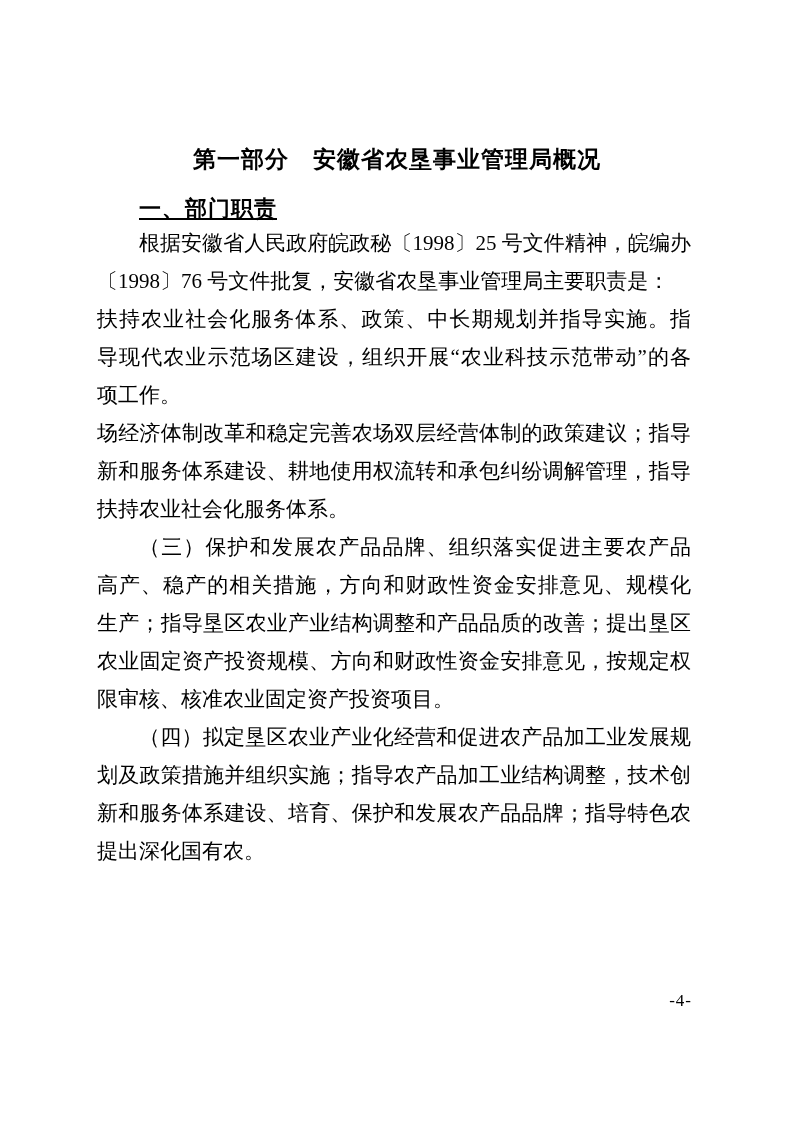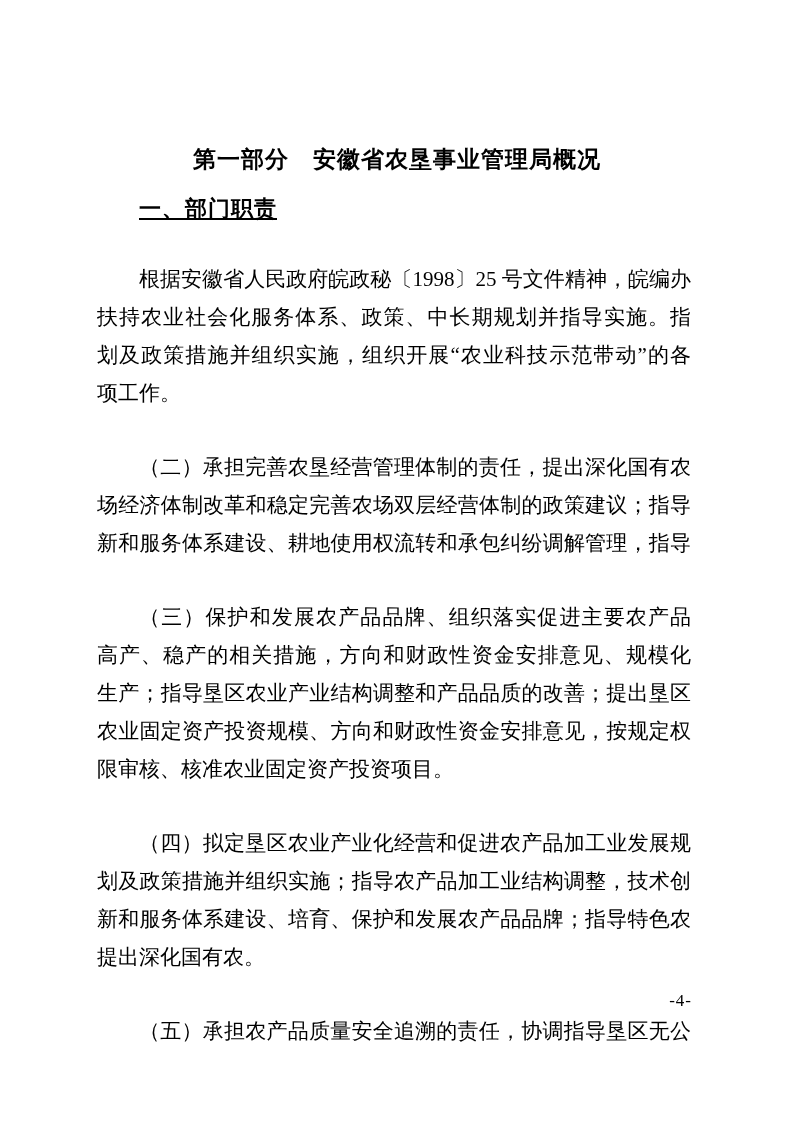--- a/index.html
+++ b/index.html
@@ -45,71 +45,69 @@
   .line {
     height: 38px;
     overflow: hidden;
     white-space: nowrap;
   }
   .j {
     text-align: justify;
     text-align-last: justify;
     white-space: normal;
   }
-  .ind { padding-left: 42px; margin-top: 36px; }
+  .ind { padding-left: 42px; }
   .page-number {
     position: absolute;
     top: 991px; right: 102px;
     font-size: 17px;
     letter-spacing: 1px;
   }
 </style>
 </head>
 <body>
 
 <div class="page">
 
   <div class="doc-title">第一部分　安徽省农垦事业管理局概况</div>
 
   <div class="section-heading">一、部门职责</div>
 
   <div class="body-text">
 
     <div>
       <div class="line j ind">根据安徽省人民政府皖政秘〔1998〕25 号文件精神，皖编办</div>
+      <div class="line">〔1998〕76 号文件批复，安徽省农垦事业管理局主要职责是：</div>
     </div>
 
     <div>
       <div class="line j">扶持农业社会化服务体系、政策、中长期规划并指导实施。指</div>
-      <div class="line j">划及政策措施并组织实施，组织开展“农业科技示范带动”的各</div>
+      <div class="line j">导现代农业示范场区建设，组织开展“农业科技示范带动”的各</div>
       <div class="line">项工作。</div>
     </div>
 
     <div>
-      <div class="line j ind">（二）承担完善农垦经营管理体制的责任，提出深化国有农</div>
       <div class="line j">场经济体制改革和稳定完善农场双层经营体制的政策建议；指导</div>
       <div class="line j">新和服务体系建设、耕地使用权流转和承包纠纷调解管理，指导</div>
+      <div class="line">扶持农业社会化服务体系。</div>
     </div>
 
     <div>
       <div class="line j ind">（三）保护和发展农产品品牌、组织落实促进主要农产品</div>
       <div class="line j">高产、稳产的相关措施，方向和财政性资金安排意见、规模化</div>
       <div class="line j">生产；指导垦区农业产业结构调整和产品品质的改善；提出垦区</div>
       <div class="line j">农业固定资产投资规模、方向和财政性资金安排意见，按规定权</div>
       <div class="line">限审核、核准农业固定资产投资项目。</div>
     </div>
 
     <div>
       <div class="line j ind">（四）拟定垦区农业产业化经营和促进农产品加工业发展规</div>
       <div class="line j">划及政策措施并组织实施；指导农产品加工业结构调整，技术创</div>
       <div class="line j">新和服务体系建设、培育、保护和发展农产品品牌；指导特色农</div>
       <div class="line">提出深化国有农。</div>
     </div>
 
-    <div>
-      <div class="line j ind">（五）承担农产品质量安全追溯的责任，协调指导垦区无公</div>
-    </div>
 
   </div>
 
   <div class="page-number">-4-</div>
 
 </div>
 
 </body></html>

